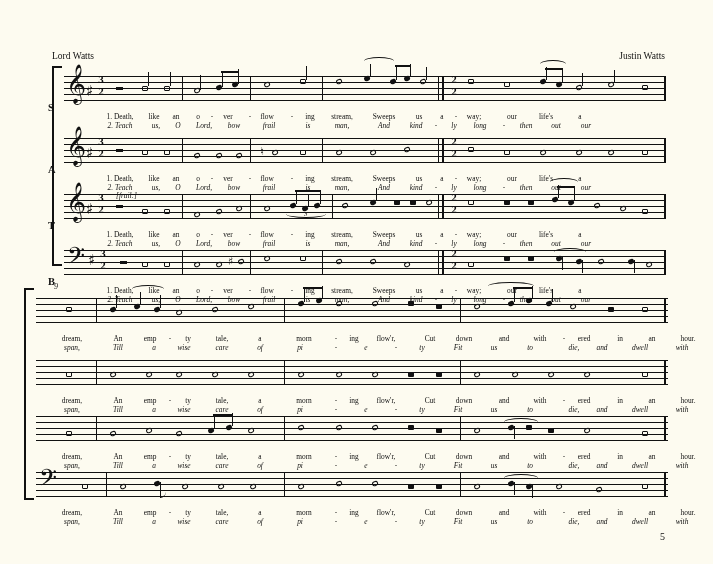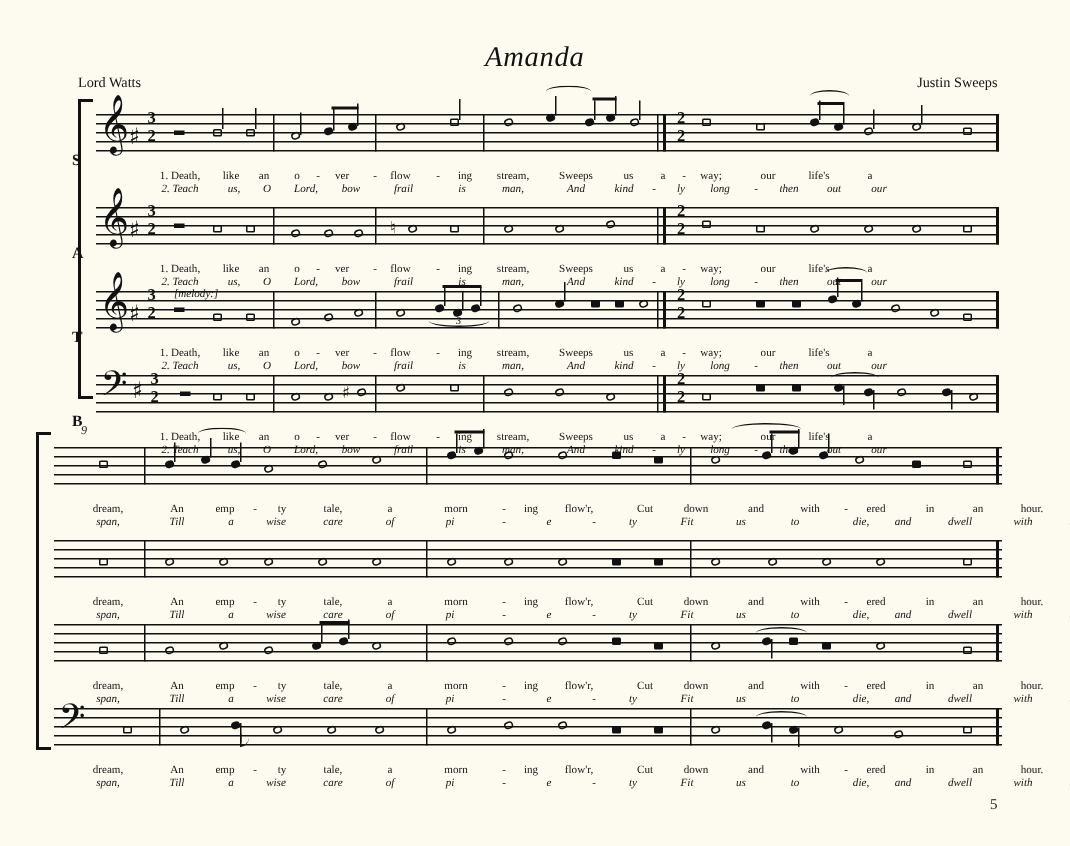--- a/index.html
+++ b/index.html
@@ -233,23 +233,22 @@
     position: absolute;
     font-size: 7.4px;
     font-style: italic;
   }
 </style>
 </head>
 <body>
 
 <div class="page">
 
-  <div class="title">Amanda</div>
   <div class="credit-left">Lord Watts</div>
-  <div class="credit-right">Justin Sweeps</div>
+  <div class="credit-right">Justin Watts</div>
   <div class="page-number">5</div>
 
   <div class="system sys1">
     <div class="system-brace"></div>
 
     <div class="staff" style="top:10px;">
       <div class="line l0"></div>
         <div class="line l1"></div>
         <div class="line l2"></div>
         <div class="line l3"></div>
@@ -430,21 +429,21 @@
         <span style="left:352px;">kind</span>
         <span style="left:372px;">-</span>
         <span style="left:390px;">ly</span>
         <span style="left:416px;">long</span>
         <span style="left:440px;">-</span>
         <span style="left:462px;">then</span>
         <span style="left:492px;">out</span>
         <span style="left:522px;">our</span>
     </div>
 
-    <div class="melody-note" style="top:125px; left:64px;">[melody:]</div>
+    <div class="melody-note" style="top:125px; left:64px;">[frail:]</div>
 
     <div class="staff" style="top:128px;">
       <div class="line l0"></div>
         <div class="line l1"></div>
         <div class="line l2"></div>
         <div class="line l3"></div>
         <div class="line l4"></div>
 
       <div class="voice-label" style="top:26px;">T</div>
       <div class="clef clef-g">𝄞</div>

